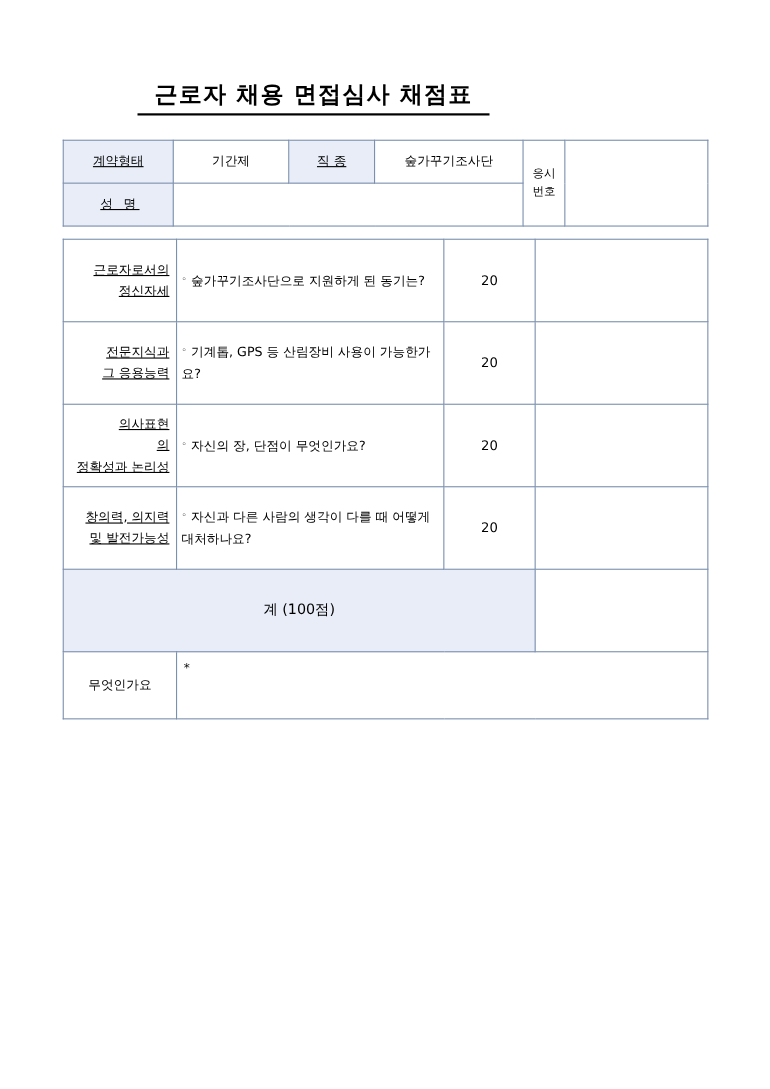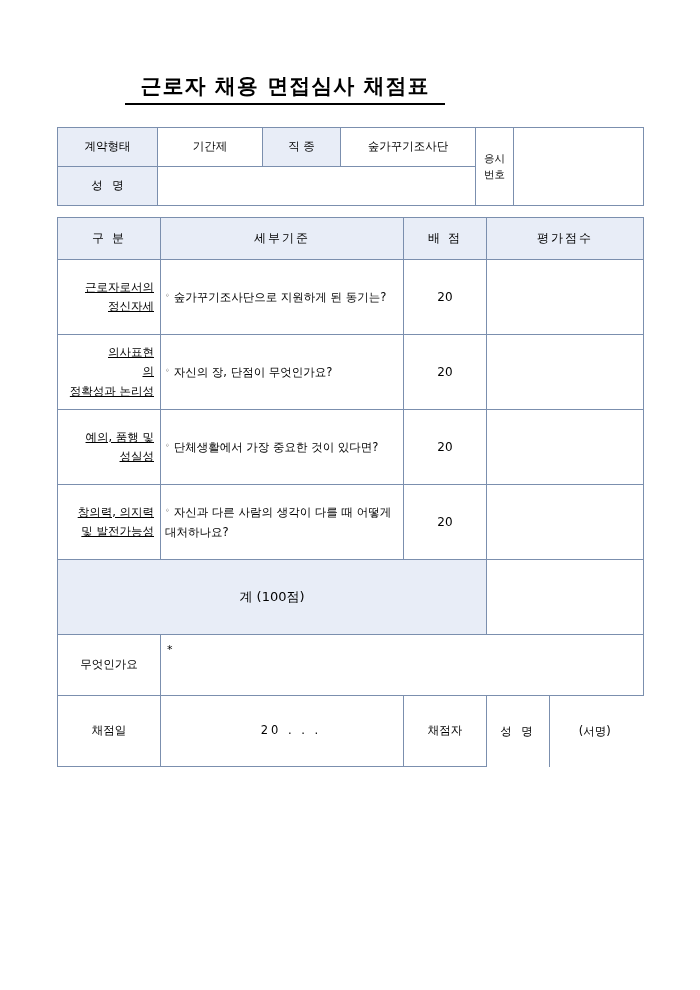--- a/index.html
+++ b/index.html
@@ -56,20 +56,21 @@
   
   .info-table {
     margin-top: 22px;
   }
   .info-table td {
     height: 30px;
   }
   .shade {
     background: #e8edf7;
     text-align: center;
+    text-decoration: underline;
   }
   .cell-center { text-align: center; }
   .sp1 { letter-spacing: 3px; text-indent: 3px; }
 
   
   .score-table {
     margin-top: 11px;
   }
   .score-table .hdr td {
     background: #e8edf7;
@@ -164,81 +165,60 @@
     </table>
 
   <table class="score-table">
     <colgroup>
       <col style="width:103px">
       <col style="width:243px">
       <col style="width:83px">
       <col style="width:157px">
     </colgroup>
     <tbody>
-        <tr class="hdr">
-      <td>구  분</td>
-      <td>세부기준</td>
-      <td>배  점</td>
-      <td>평가점수</td>
-    </tr>
 
     <tr class="row-tall">
       <td class="crit"><span style="white-space:pre-line;">근로자로서의
 정신자세</span></td>
       <td class="detail"><span class="bullet">◦</span><span class="detail-text justify-txt">숲가꾸기조사단으로 지원하게 된 동기는?</span></td>
       <td class="points">20</td>
       <td class="result"></td>
     </tr>
 
+    <tr class="row-tall">
+      <td class="crit"><span style="white-space:pre-line;">전문지식과
+그 응용능력</span></td>
+      <td class="detail"><span class="bullet">◦</span><span class="detail-text justify-txt">기계톱, GPS 등 산림장비 사용이 가능한가요?</span></td>
+      <td class="points">20</td>
+      <td class="result"></td>
+    </tr>
 
     <tr class="row-tall">
       <td class="crit"><span style="white-space:pre-line;margin-left:44px;">의사표현의
 정확성과 논리성</span></td>
       <td class="detail"><span class="bullet">◦</span><span class="detail-text">자신의 장, 단점이 무엇인가요?</span></td>
       <td class="points">20</td>
       <td class="result"></td>
     </tr>
 
-    <tr class="row-tall">
-      <td class="crit"><span style="white-space:pre-line;">예의, 품행 및
-성실성</span></td>
-      <td class="detail"><span class="bullet">◦</span><span class="detail-text justify-txt">단체생활에서  가장  중요한  것이 있다면?</span></td>
-      <td class="points">20</td>
-      <td class="result"></td>
-    </tr>
 
     <tr class="row-tall">
       <td class="crit"><span style="white-space:pre-line;">창의력, 의지력
 및 발전가능성</span></td>
       <td class="detail"><span class="bullet">◦</span><span class="detail-text justify-txt">자신과 다른 사람의 생각이 다를 때 어떻게 대처하나요?</span></td>
       <td class="points">20</td>
       <td class="result"></td>
     </tr>
 
     <tr class="total-row">
       <td class="total-cell" colspan="3">계 (100점)</td>
       <td class="result"></td>
     </tr>
 
     <tr class="note-row">
       <td class="note-label">무엇인가요</td>
       <td class="note-value" colspan="3">*</td>
     </tr>
 
-    <tr class="sign-row">
-      <td>채점일</td>
-      <td class="sign-date-val">20  .  .  .</td>
-      <td>채점자</td>
-      <td style="padding:0; border:none;">
-        <table style="width:100%; height:100%; border-collapse:collapse; table-layout:fixed;">
-          <tbody>
-                <tr>
-            <td style="width:50px; border:none; border-right:1px solid #7b8fae; text-align:center; letter-spacing:3px;">성  명</td>
-            <td class="sign-right" style="border:none;">(서명)</td>
-          </tr>
-        </tbody>
-            </table>
-      </td>
-    </tr>
   </tbody>
     </table>
 
 </div>
 
 </body></html>

